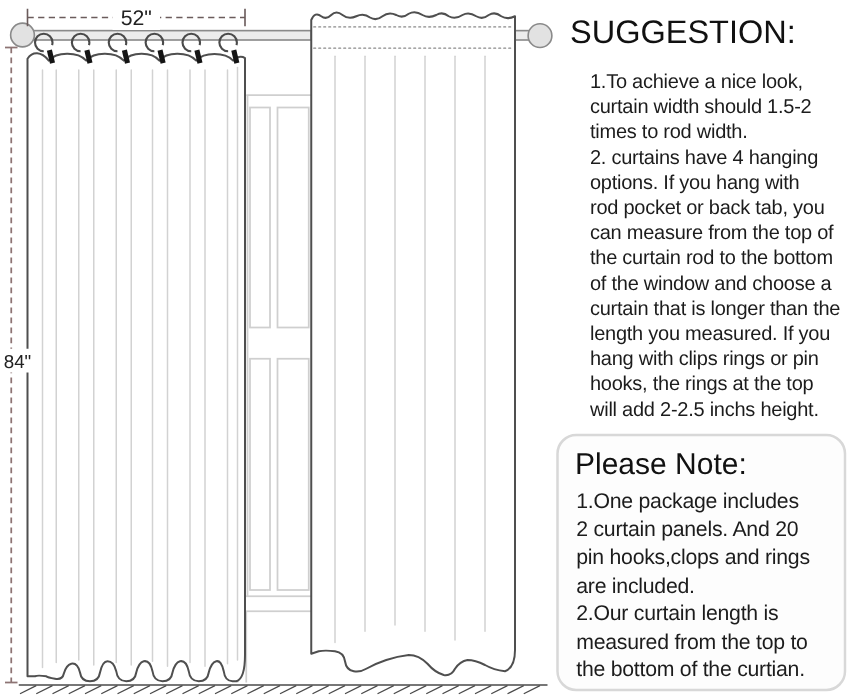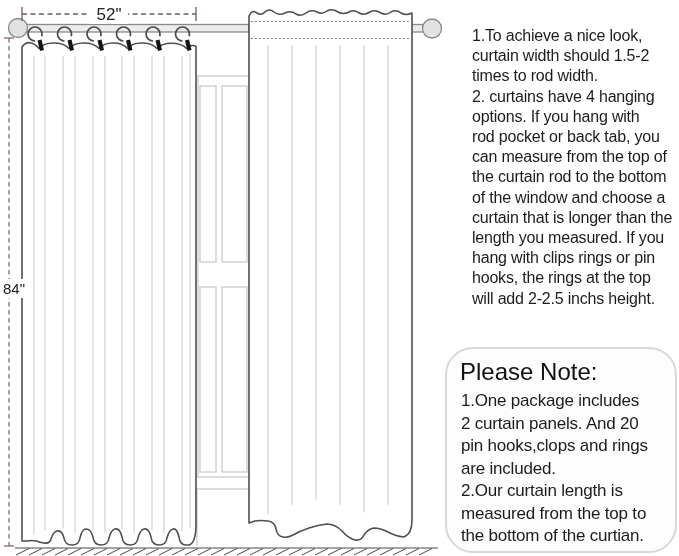--- a/index.html
+++ b/index.html
@@ -6,21 +6,21 @@
   .canvas{
     position:relative;width:679px;height:556px;background:#ffffff;overflow:hidden;
     font-family:"Liberation Sans",sans-serif;color:#1c1c1c;
   }
   .diagram-svg{position:absolute;left:0;top:0;}
   .suggestion{position:absolute;left:456px;top:10px;width:223px;}
   .sug-title{font-size:26px;line-height:30px;color:#111;margin:0 0 5px 0;font-weight:400;}
   .sug-body{font-size:16px;line-height:20.2px;letter-spacing:-0.2px;white-space:pre;margin:16px;}
   .note-box{
     position:absolute;left:445px;top:347px;width:232px;height:206px;box-sizing:border-box;
-    border:2px solid #d8d8d8;border-radius:28px;background:#fdfdfd;
+    border:2px solid #d8d8d8;border-radius:16px;background:#fdfdfd;
     padding:8px 6px 0 13px;
   }
   .note-title{font-size:24px;line-height:30px;color:#111;margin:0 0 3px 0;font-weight:400;}
   .note-body{font-size:17px;line-height:22.5px;letter-spacing:-0.2px;white-space:pre;margin:1px;}
   svg text{font-family:"Liberation Sans",sans-serif;}
 </style>
 </head>
 <body>
 
 <div class="canvas">
@@ -184,20 +184,21 @@
     <g stroke-width="1.4" fill="none" stroke="#8d7474">
       <line x1="9" y1="38" x2="9" y2="546" stroke-dasharray="4.5 3.5"></line>
       <line x1="4" y1="38" x2="14" y2="38"></line>
       <line x1="4" y1="546" x2="14" y2="546"></line>
       <rect x="0" y="279" width="29" height="19" fill="#ffffff" stroke="none"></rect>
       <text x="14" y="294" font-size="15" fill="#222222" stroke="none" text-anchor="middle">84"</text>
     </g>
   </svg>
 
   <div class="suggestion">
+    <h1 class="sug-title">SUGGESTION:</h1>
     <p class="sug-body">1.To achieve a nice look,
 curtain width should 1.5-2
 times to rod width.
 2. curtains have 4 hanging
 options. If you hang with
 rod pocket or back tab, you
 can measure from the top of
 the curtain rod to the bottom
 of the window and choose a
 curtain that is longer than the

